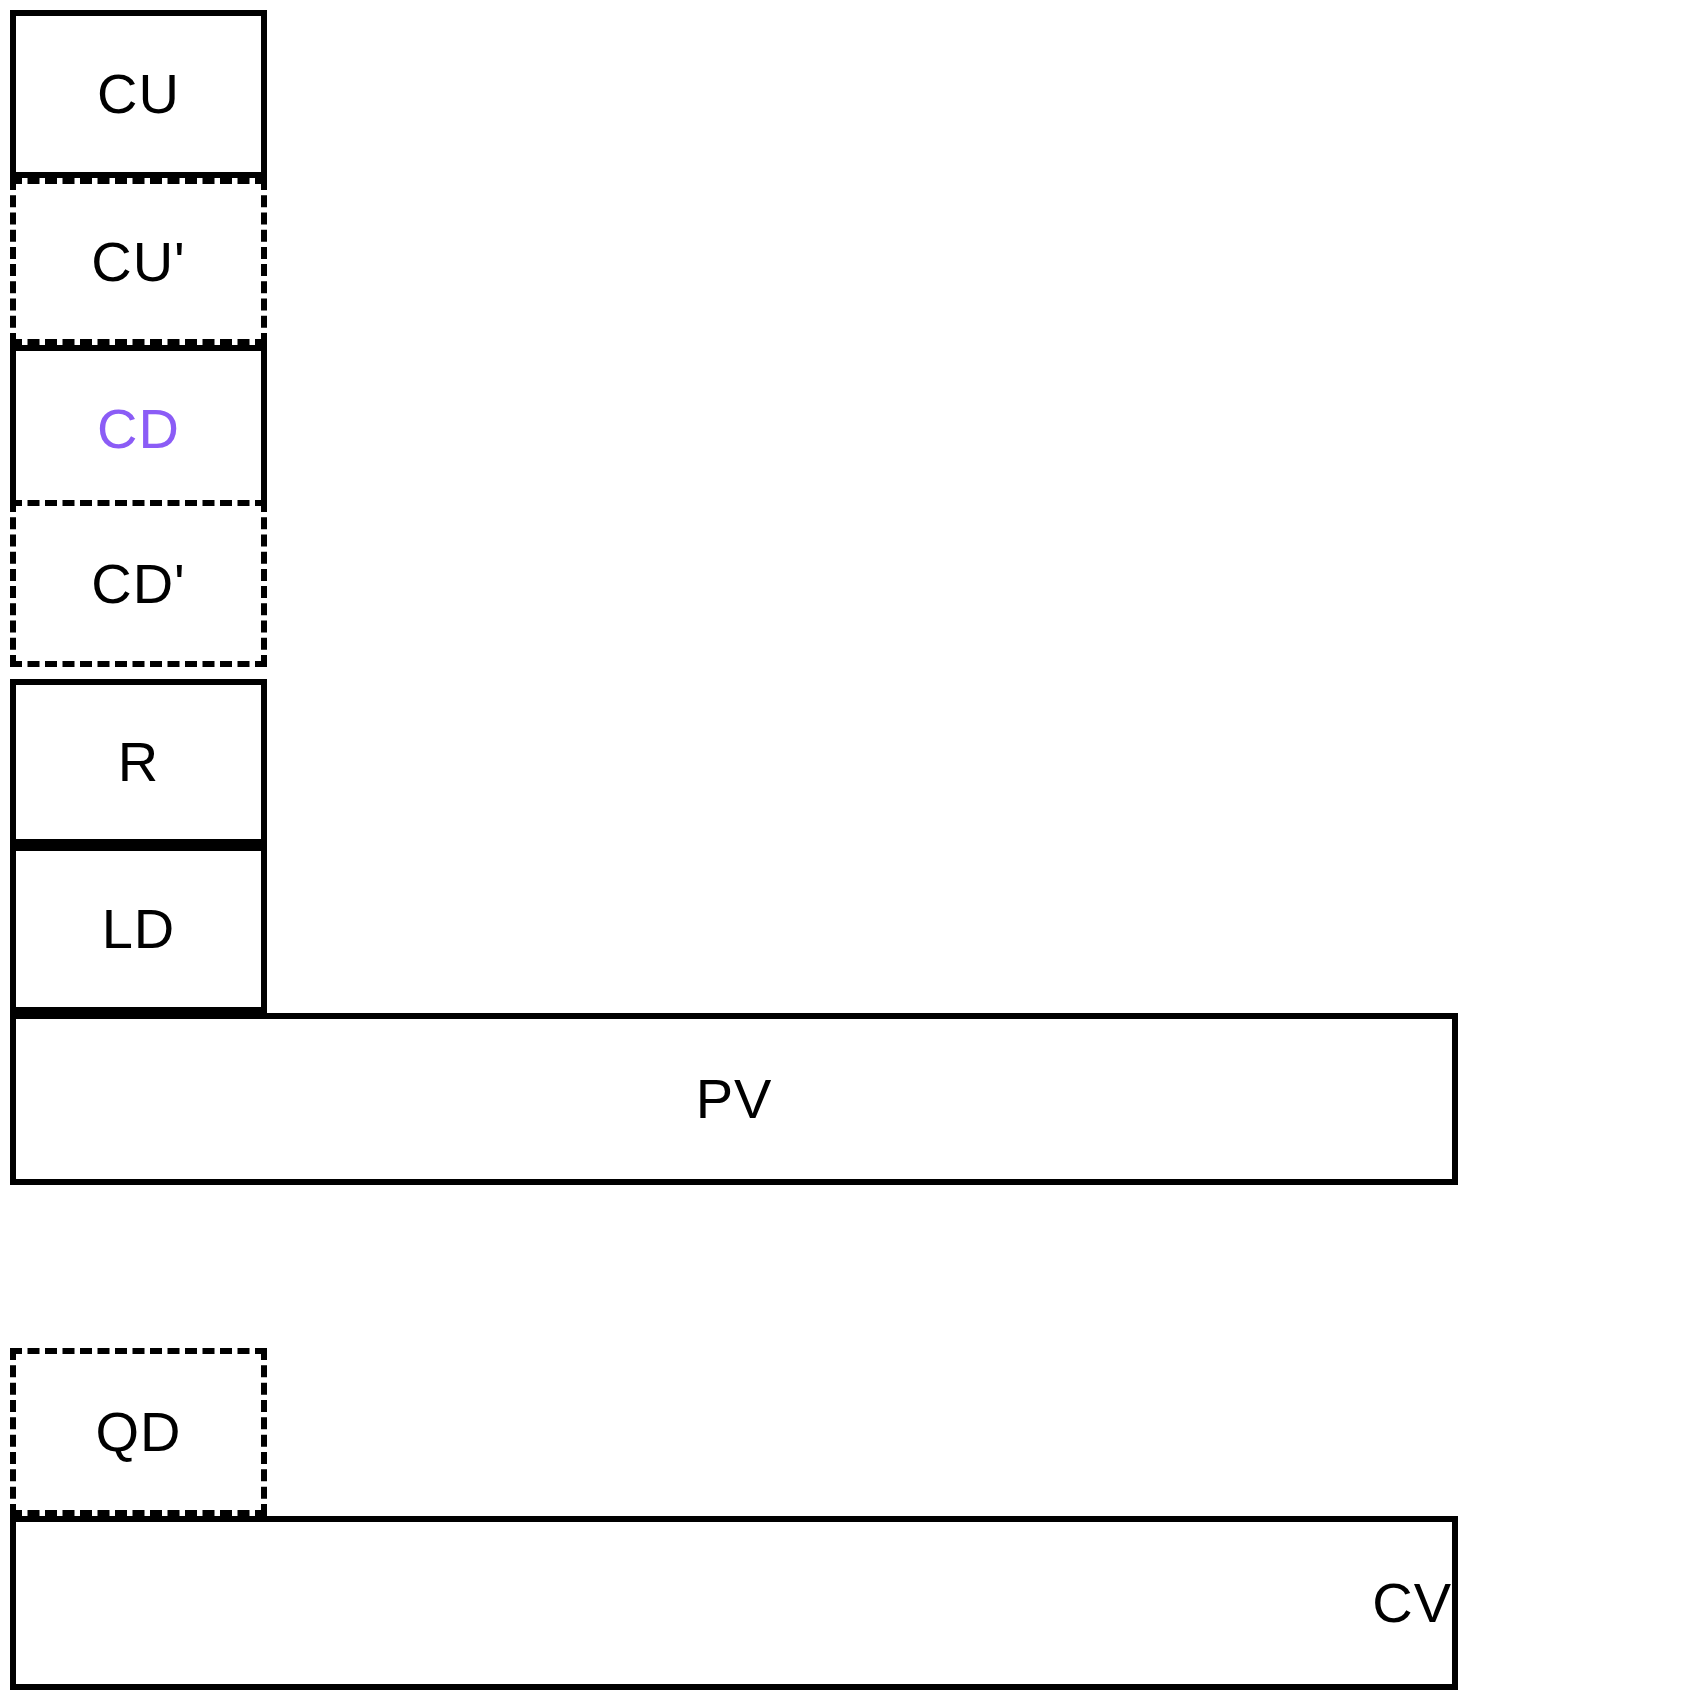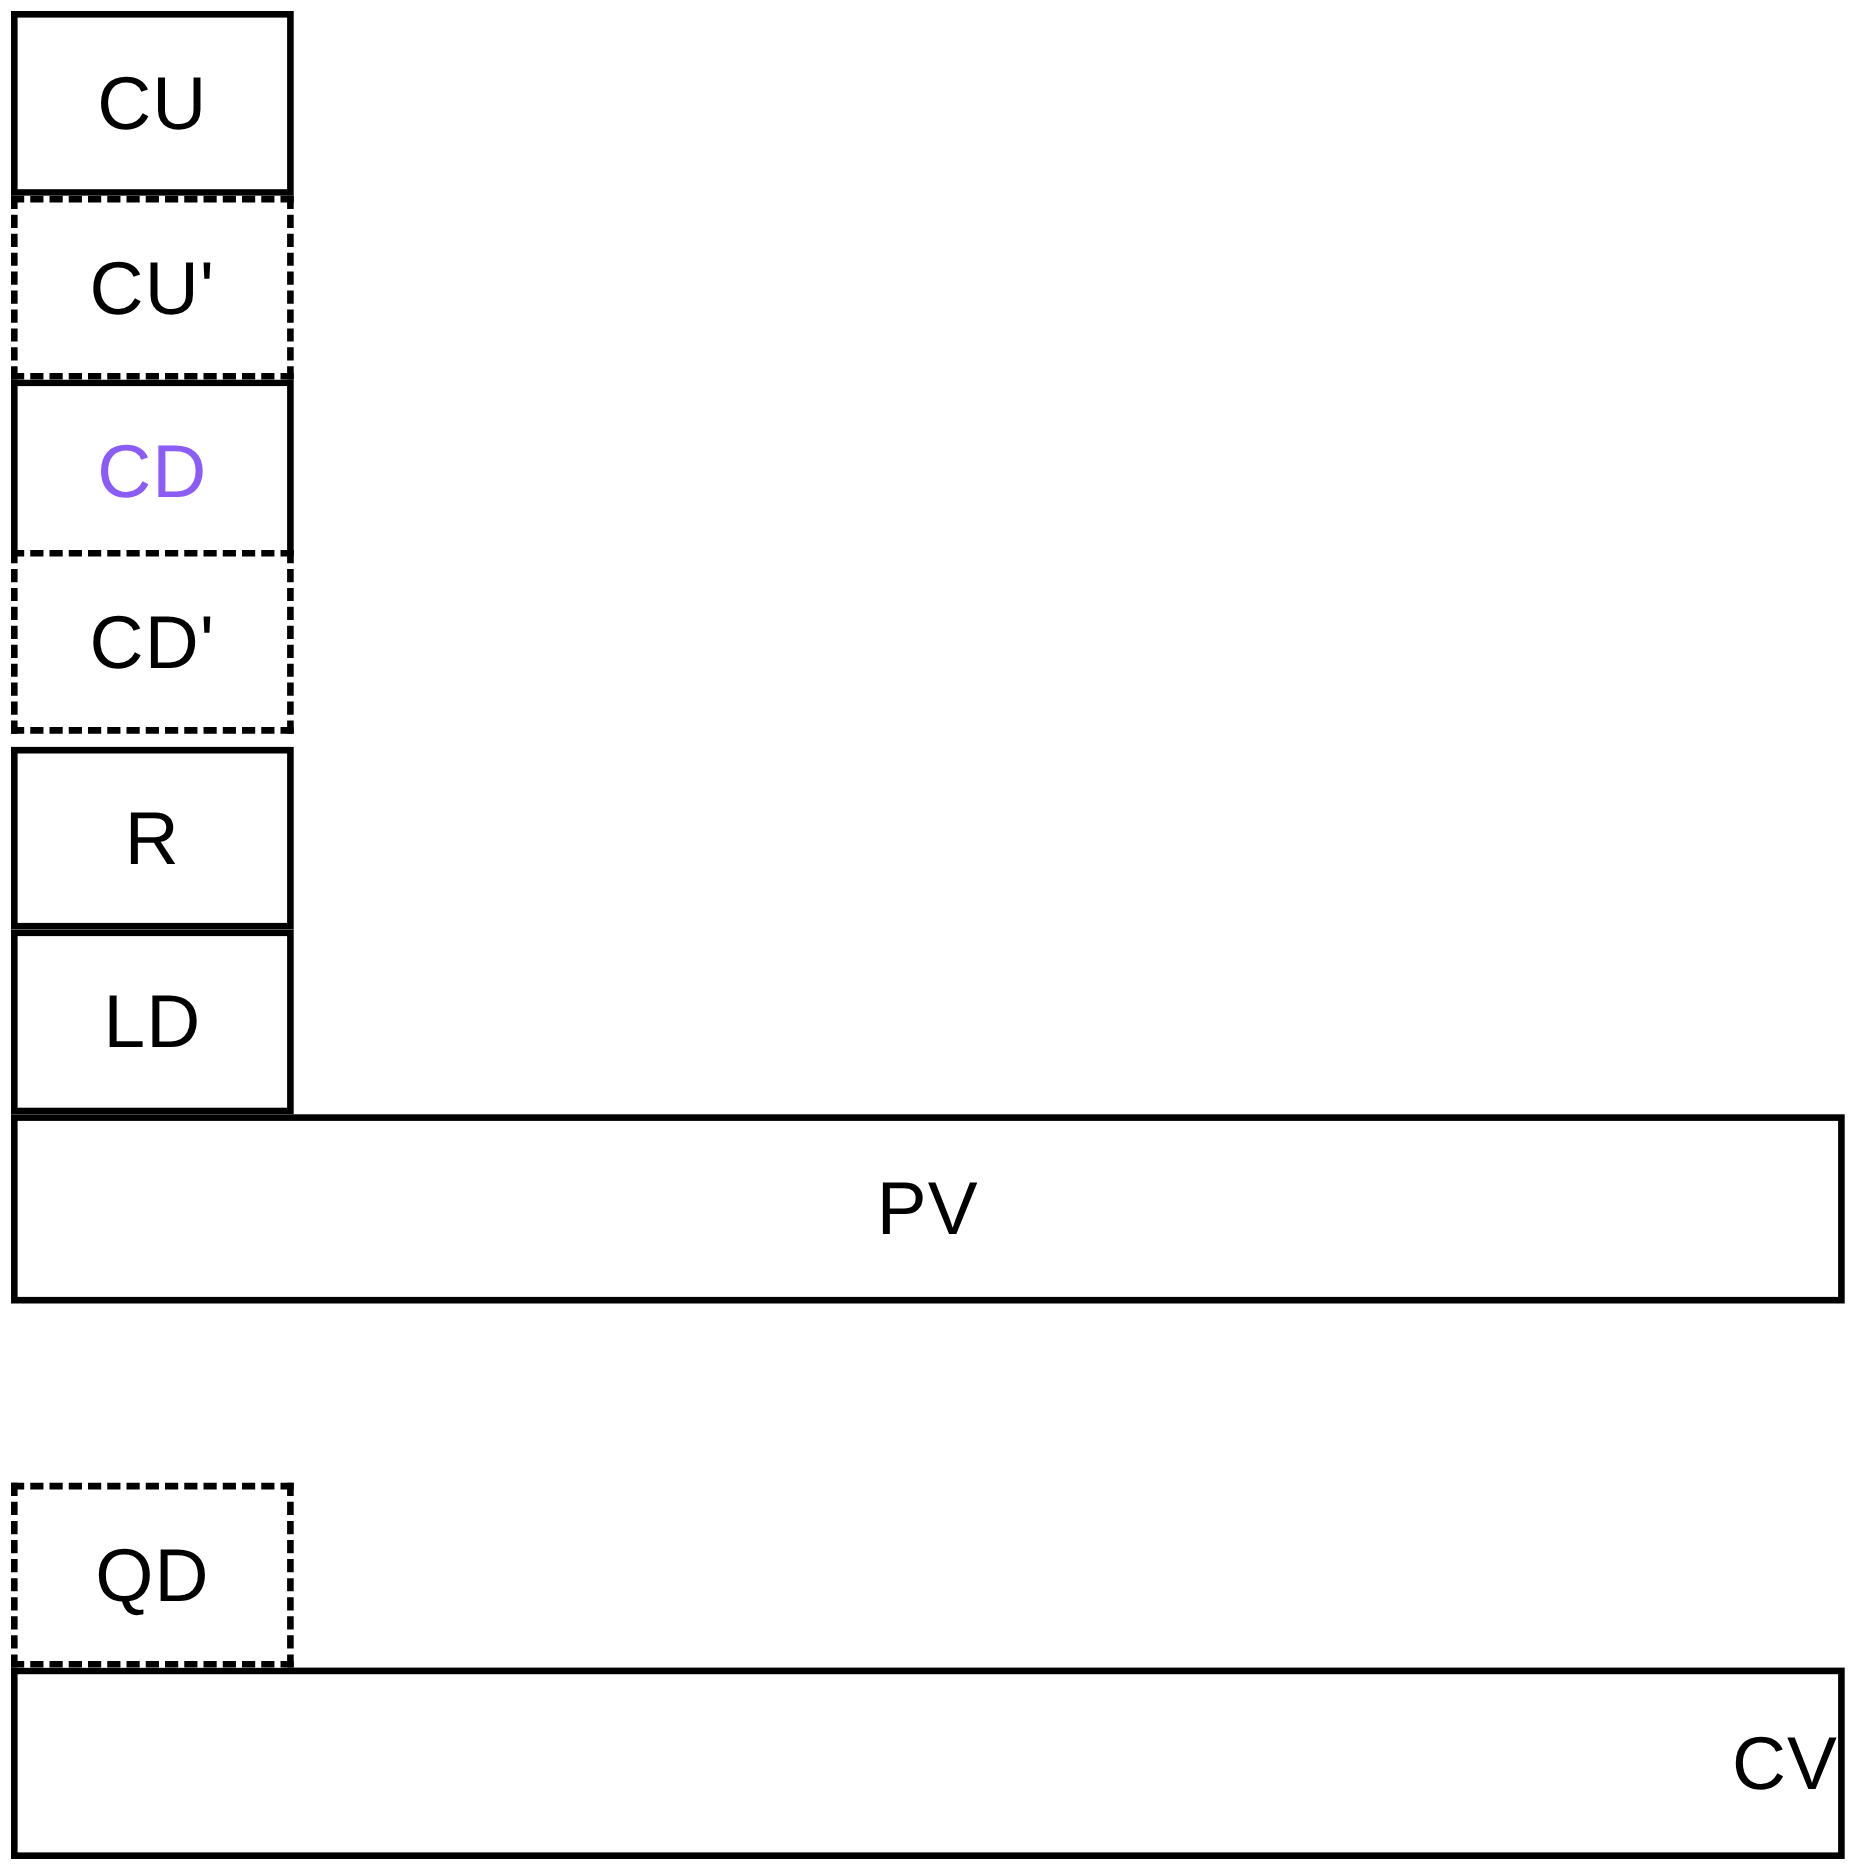--- a/index.html
+++ b/index.html
@@ -16,28 +16,28 @@
     overflow: hidden;
   }
   .box {
     position: absolute;
     box-sizing: border-box;
     background: #ffffff;
     display: flex;
     align-items: center;
     justify-content: center;
     color: #000000;
-    font-size: 68px;
+    font-size: 56px;
     line-height: 1;
     letter-spacing: 1px;
   }
   .box.solid  { border: 6px solid  #000000; z-index: 1; }
   .box.dashed { border: 6px dashed #000000; z-index: 2; }
   .narrow { left: 10px; width: 257px;  }
-  .wide   { left: 10px; width: 1667px; }
+  .wide   { left: 10px; width: 1448px; }
   .label { display: block; }
 </style>
 </head>
 <body>
 
 <div class="canvas" style="background: rgb(255, 255, 255);">
 
   <div class="box solid narrow" style="top: 10px; height: 168px; border-color: rgb(0, 0, 0); color: rgb(0, 0, 0); background: rgb(255, 255, 255);">
     <span class="label">CU</span>
   </div>

